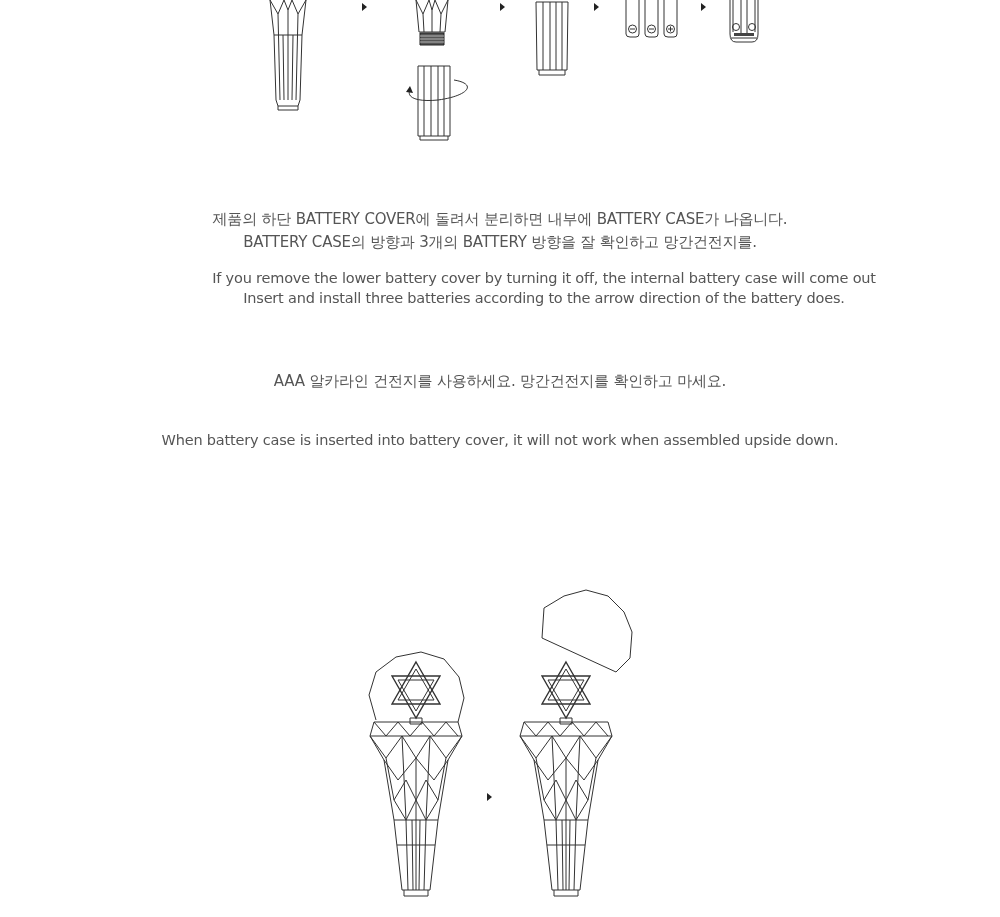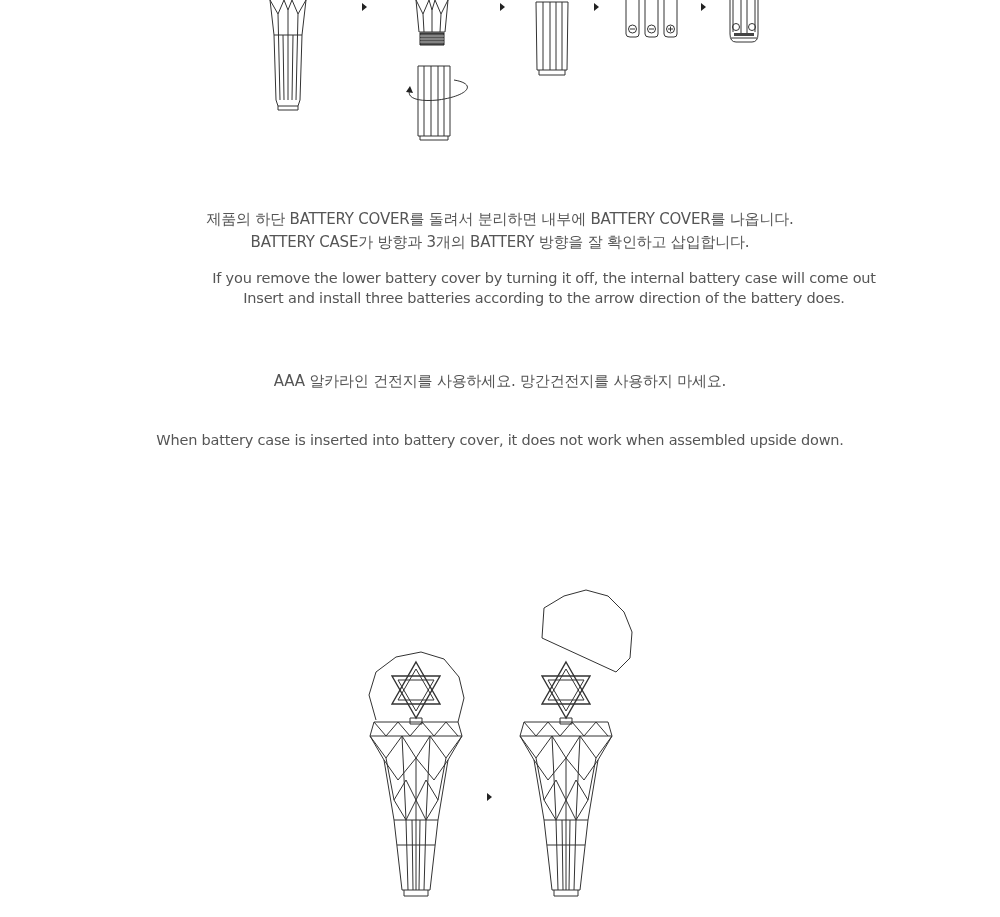--- a/index.html
+++ b/index.html
@@ -74,33 +74,33 @@
     <path class="line" d="M2,0 L2,34 Q2,42 8,42 L24,42 Q30,42 30,34 L30,0"></path>
     <path class="line" d="M5,0 L5,32 M27,0 L27,32 M13,0 L13,34 M19,0 L19,34"></path>
     <circle class="line" cx="8" cy="27" r="3.5"></circle>
       <circle class="line" cx="24" cy="27" r="3.5"></circle>
     <rect x="6" y="33" width="20" height="3" fill="#444"></rect>
     <path class="line" d="M3,38 L29,38"></path>
   </svg>
 </div>
 
 <div class="block" style="top:208px;">
-  <div class="ko">제품의 하단 BATTERY COVER를 돌려서 분리하면 내부에 BATTERY COVER를 나옵니다.</div>
-  <div class="ko">BATTERY CASE가 방향과 3개의 BATTERY 방향을 잘 확인하고 삽입합니다.</div>
+  <div class="ko">제품의 하단 BATTERY COVER에 돌려서 분리하면 내부에 BATTERY CASE가 나옵니다.</div>
+  <div class="ko">BATTERY CASE의 방향과 3개의 BATTERY 방향을 잘 확인하고 망간건전지를.</div>
 </div>
 <div class="block" style="top:268px;padding-left:44px;">
   <div class="en">If you remove the lower battery cover by turning it off, the internal battery case will come out</div>
   <div class="en">Insert and install three batteries according to the arrow direction of the battery does.</div>
 </div>
 
 <div class="block" style="top:370px;">
-  <div class="ko">AAA 알카라인 건전지를 사용하세요. 망간건전지를 사용하지 마세요.</div>
+  <div class="ko">AAA 알카라인 건전지를 사용하세요. 망간건전지를 확인하고 마세요.</div>
 </div>
 <div class="block" style="top:430px;">
-  <div class="en">When battery case is inserted into battery cover, it does not work when assembled upside down.</div>
+  <div class="en">When battery case is inserted into battery cover, it will not work when assembled upside down.</div>
 </div>
 
 <div>
 
   <svg style="left:366px; top:650px;" width="100" height="252">
 
     <path class="line" d="M10,70 L3,45 L10,22 L30,7 L55,2 L78,9 L93,27 L98,48 L92,72"></path>
 
     <g transform="translate(50,40)">
       <path class="line2" d="M0,-28 L24,14 L-24,14 Z"></path>

